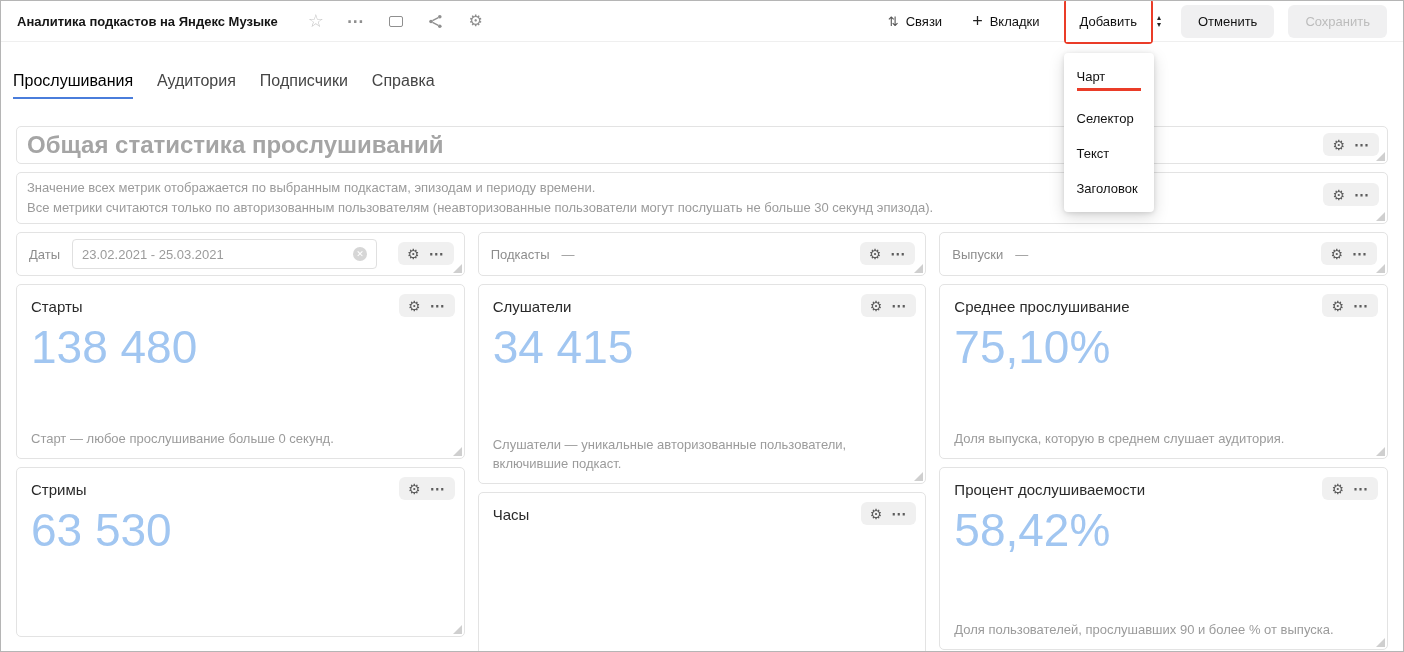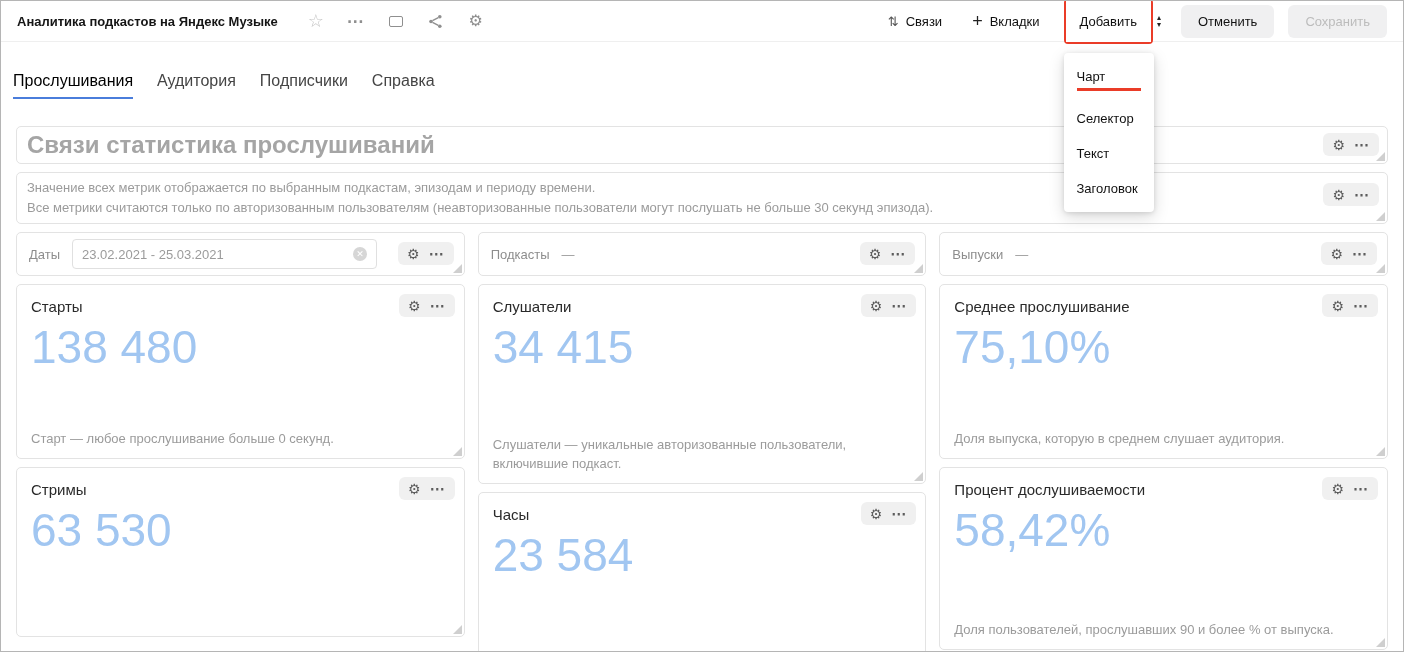--- a/index.html
+++ b/index.html
@@ -136,21 +136,21 @@
   <nav class="tabs">
     <span class="tab active">Прослушивания</span>
     <span class="tab">Аудитория</span>
     <span class="tab">Подписчики</span>
     <span class="tab">Справка</span>
   </nav>
 
   <main class="content">
 
     <section class="widget header-widget">
-      <span class="header-title">Связи статистика прослушиваний</span>
+      <span class="header-title">Общая статистика прослушиваний</span>
       <div class="chip">
         <span class="gear">⚙</span>
         <span class="dots">⋯</span>
       </div>
       <div class="resize"></div>
     </section>
 
     <section class="widget text-widget">
       <div class="text-line">Значение всех метрик отображается по выбранным подкастам, эпизодам и периоду времени.</div>
       <div class="text-line">Все метрики считаются только по авторизованным пользователям (неавторизованные пользователи могут послушать не больше 30 секунд эпизода).</div>
@@ -222,21 +222,20 @@
           <div class="card-value">34 415</div>
           <div class="card-desc">Слушатели — уникальные авторизованные пользователи, включившие подкаст.</div>
           <div class="chip">
             <span class="gear">⚙</span>
             <span class="dots">⋯</span>
           </div>
           <div class="resize"></div>
         </section>
         <section class="widget card" style="height:175px">
           <div class="card-title">Часы</div>
-          <div class="card-value">23 584</div>
           <div class="chip">
             <span class="gear">⚙</span>
             <span class="dots">⋯</span>
           </div>
           <div class="resize"></div>
         </section>
       </div>
       <div class="card-col">
         <section class="widget card" style="height:175px">
           <div class="card-title">Среднее прослушивание</div>

